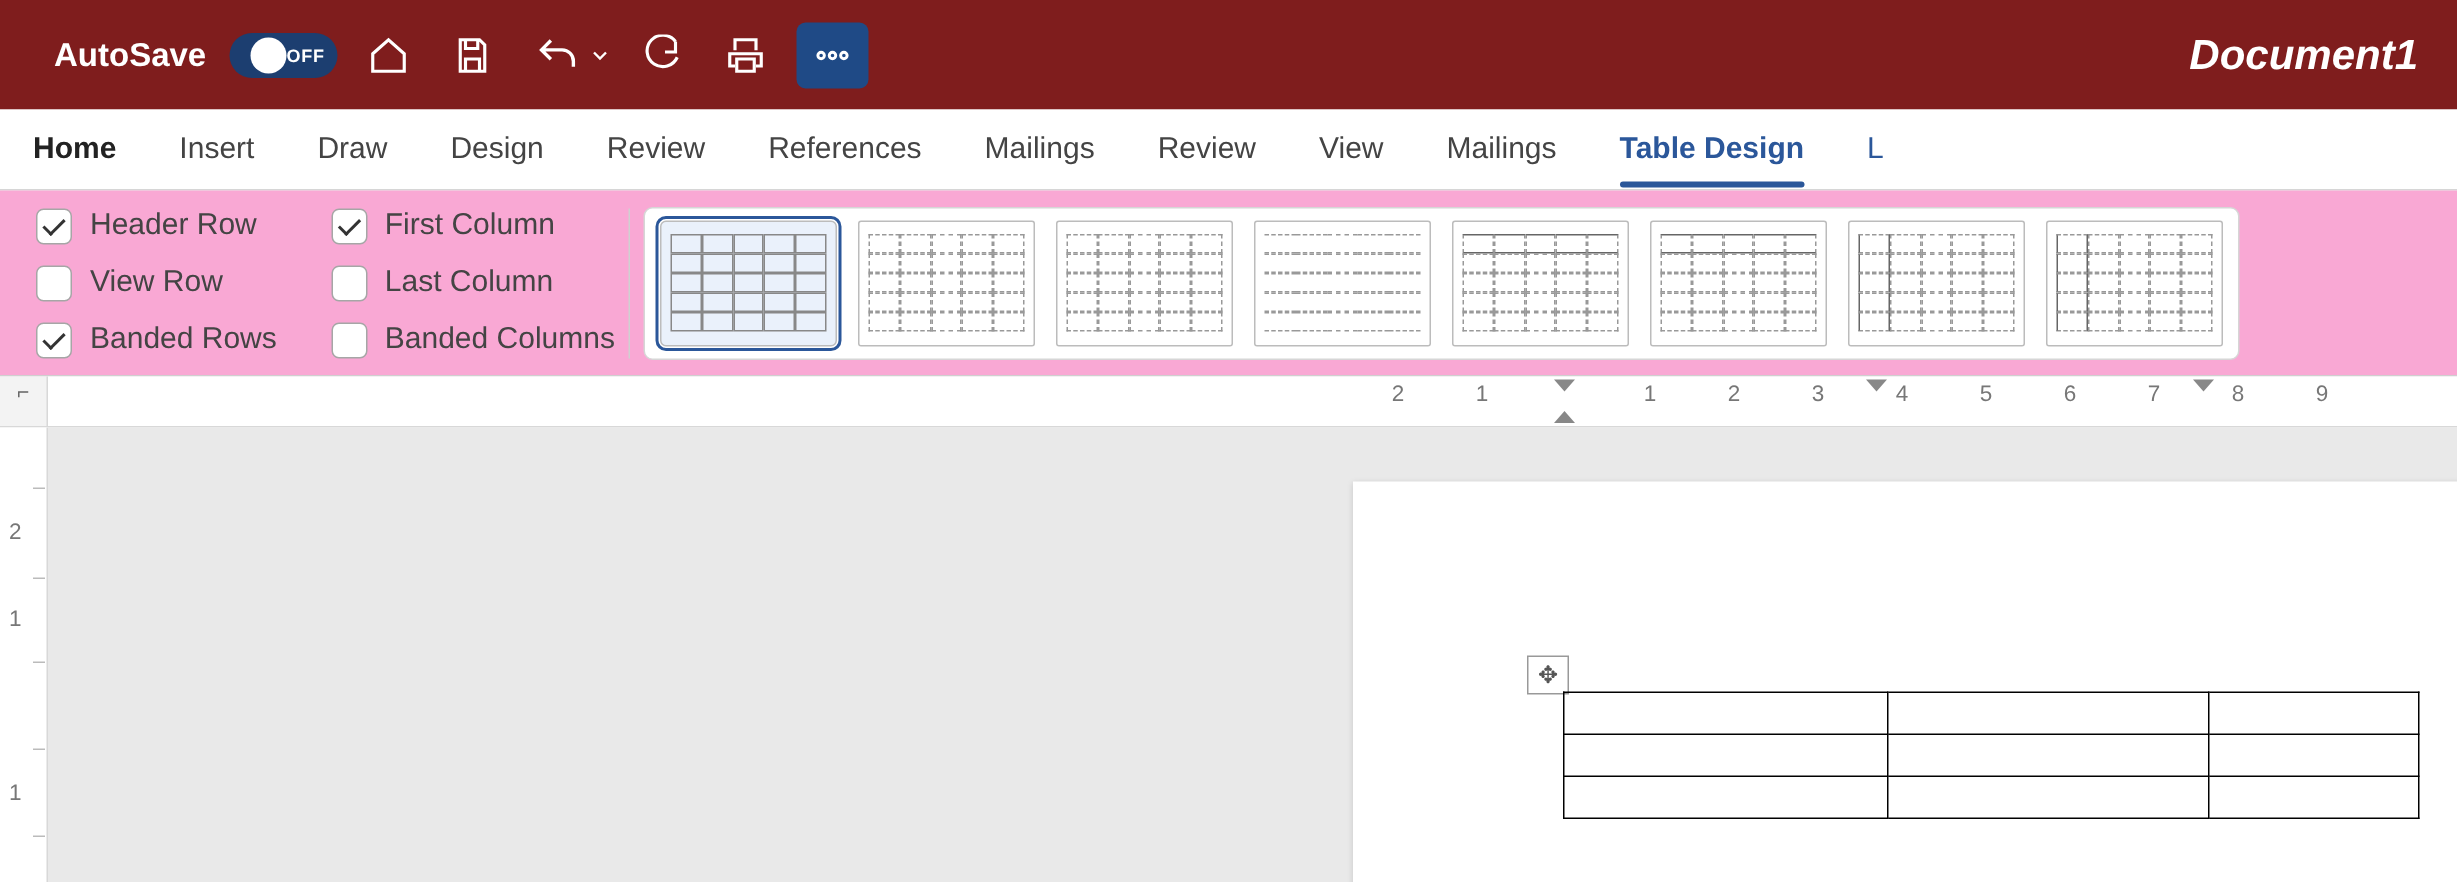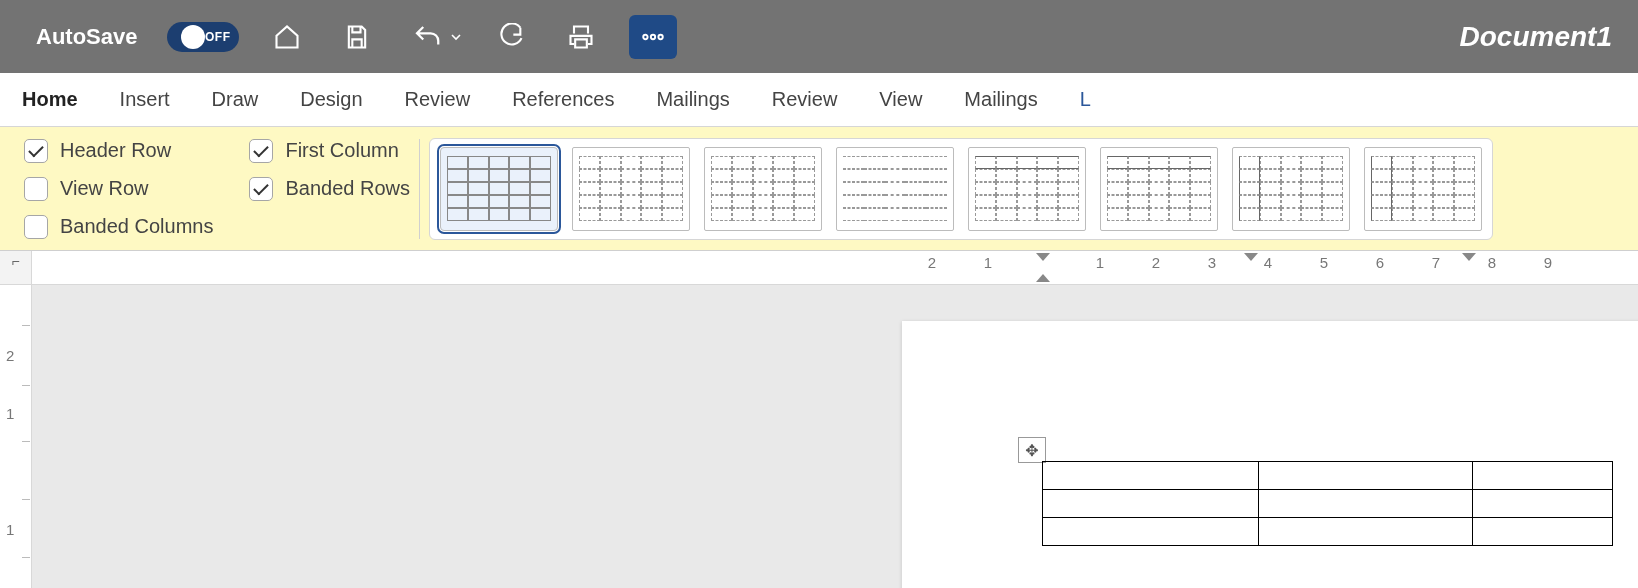--- a/index.html
+++ b/index.html
@@ -7,27 +7,27 @@
     font-family: -apple-system, BlinkMacSystemFont, "Segoe UI", Helvetica, Arial, sans-serif;
     width: 1638px;
     height: 588px;
     overflow: hidden;
     background: #f3f3f3;
     color: #333;
   }
 
   
   .titlebar {
-    background: #737373;
+    background: #7f1d1d;
     height: 73px;
     display: flex;
     align-items: center;
     padding: 0 20px 0 36px;
     color: #fff;
-    gap: 26px;
+    gap: 12px;
     justify-content: center;
   }
   .autosave-label { font-size: 22px; font-weight: 600; margin-right: 4px; }
   .autosave-toggle {
     width: 72px; height: 30px;
     border-radius: 15px;
     background: #1c3e70;
     display: flex; align-items: center;
     padding: 14px;
     position: relative;
@@ -89,21 +89,21 @@
     left: 0; right: 0; bottom: -10px;
     height: 4px;
     background: #2b579a;
     border-radius: 2px;
   }
   .ribbon-tab.cut { color: #2b579a; }
 
   
   .ribbon {
     height: 124px;
-    background: #fef9c3;
+    background: #f9a8d4;
     border-bottom: 1px solid #cfcfcf;
     display: flex;
     align-items: center;
     padding: 0 24px;
     gap: 3px;
   }
   .opts-grid {
     display: grid;
     grid-template-columns: auto auto;
     column-gap: 36px;
@@ -306,36 +306,41 @@
   <div class="ribbon-tab bold">Home</div>
   <div class="ribbon-tab">Insert</div>
   <div class="ribbon-tab">Draw</div>
   <div class="ribbon-tab">Design</div>
   <div class="ribbon-tab">Review</div>
   <div class="ribbon-tab">References</div>
   <div class="ribbon-tab">Mailings</div>
   <div class="ribbon-tab">Review</div>
   <div class="ribbon-tab">View</div>
   <div class="ribbon-tab">Mailings</div>
+  <div class="ribbon-tab active">Table Design</div>
   <div class="ribbon-tab cut">L</div>
 </div>
 
 <div class="ribbon">
   <div class="opts-grid">
     <div class="chk-row">
       <div class="chk checked"></div>
       <span>Header Row</span>
     </div>
     <div class="chk-row">
       <div class="chk checked"></div>
       <span>First Column</span>
     </div>
     <div class="chk-row">
       <div class="chk"></div>
       <span>View Row</span>
+    </div>
+    <div class="chk-row">
+      <div class="chk"></div>
+      <span>Last Column</span>
     </div>
     <div class="chk-row">
       <div class="chk checked"></div>
       <span>Banded Rows</span>
     </div>
     <div class="chk-row">
       <div class="chk"></div>
       <span>Banded Columns</span>
     </div>
   </div>

